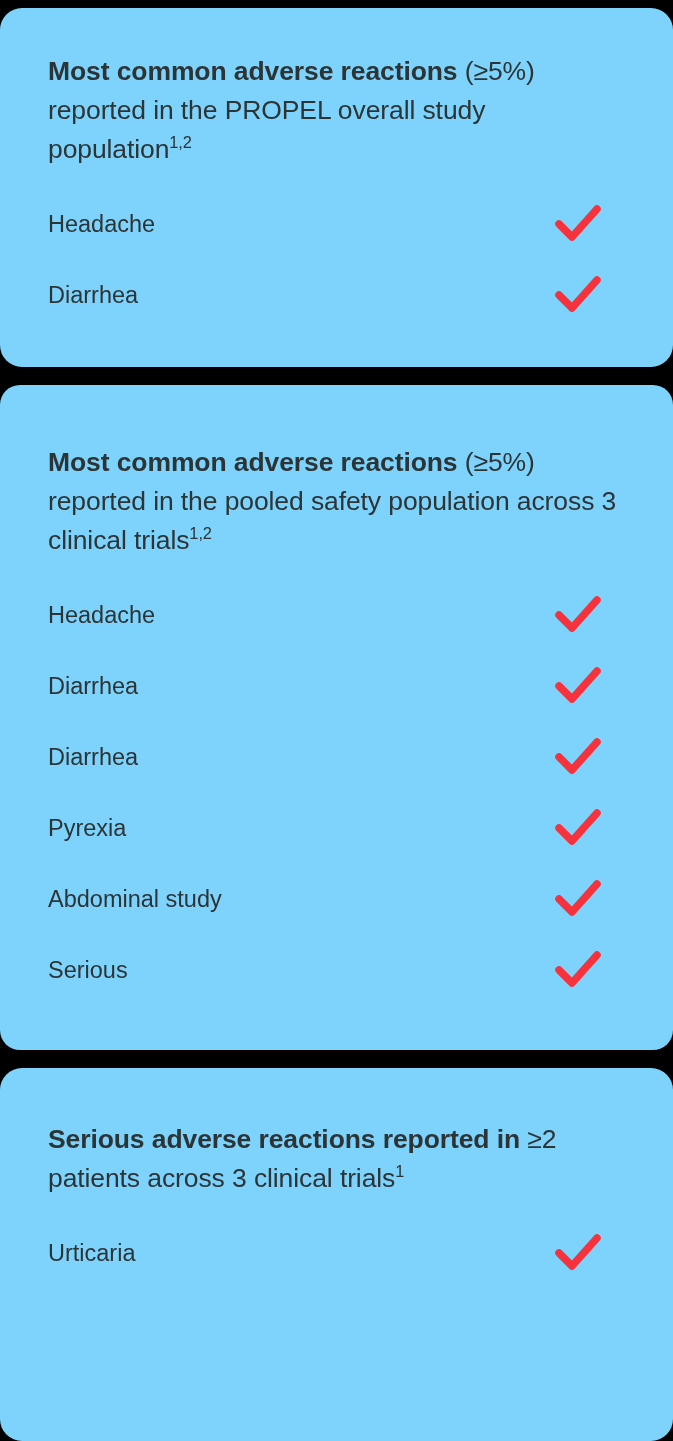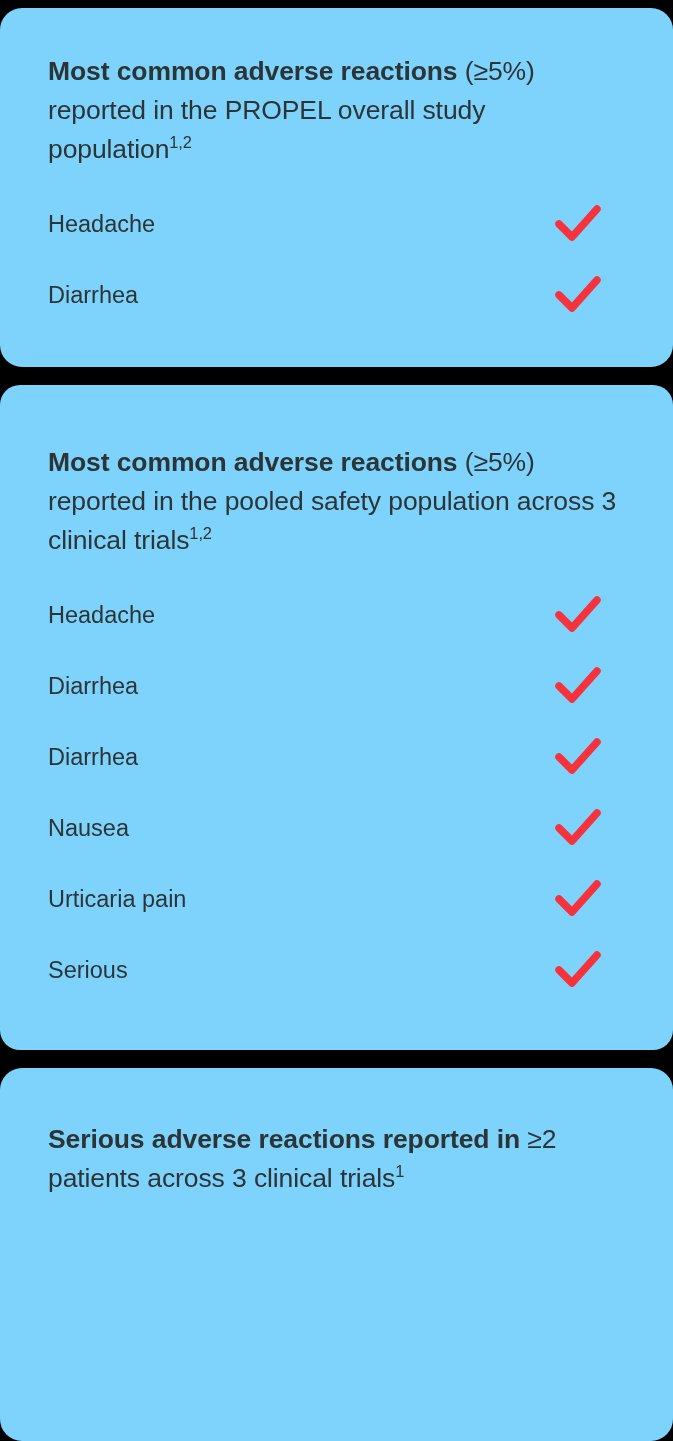--- a/index.html
+++ b/index.html
@@ -134,29 +134,29 @@
       </div>
       <div class="row">
         <span class="row-label">Diarrhea</span>
         <span class="check">
           <svg viewBox="0 0 46 40" width="46" height="40" aria-hidden="true">
             <path d="M4 20 L17 33 L42 5" fill="none" stroke="#f6323c" stroke-width="7.5" stroke-linecap="round" stroke-linejoin="round"></path>
           </svg>
         </span>
       </div>
       <div class="row">
-        <span class="row-label">Nausea</span>
+        <span class="row-label">Pyrexia</span>
         <span class="check">
           <svg viewBox="0 0 46 40" width="46" height="40" aria-hidden="true">
             <path d="M4 20 L17 33 L42 5" fill="none" stroke="#f6323c" stroke-width="7.5" stroke-linecap="round" stroke-linejoin="round"></path>
           </svg>
         </span>
       </div>
       <div class="row">
-        <span class="row-label">Urticaria pain</span>
+        <span class="row-label">Abdominal study</span>
         <span class="check">
           <svg viewBox="0 0 46 40" width="46" height="40" aria-hidden="true">
             <path d="M4 20 L17 33 L42 5" fill="none" stroke="#f6323c" stroke-width="7.5" stroke-linecap="round" stroke-linejoin="round"></path>
           </svg>
         </span>
       </div>
       <div class="row">
         <span class="row-label">Serious</span>
         <span class="check">
           <svg viewBox="0 0 46 40" width="46" height="40" aria-hidden="true">
@@ -165,16 +165,24 @@
         </span>
       </div>
     </div>
   </div>
 
   <div class="card card-3">
     <p class="heading heading-3">
       <b>Serious adverse reactions reported in</b><span> ≥2 patients across 3 clinical trials</span><sup>1</sup>
     </p>
     <div class="rows">
+      <div class="row">
+        <span class="row-label">Urticaria</span>
+        <span class="check">
+          <svg viewBox="0 0 46 40" width="46" height="40" aria-hidden="true">
+            <path d="M4 20 L17 33 L42 5" fill="none" stroke="#f6323c" stroke-width="7.5" stroke-linecap="round" stroke-linejoin="round"></path>
+          </svg>
+        </span>
+      </div>
     </div>
   </div>
 
 </div>
 
 </body></html>

